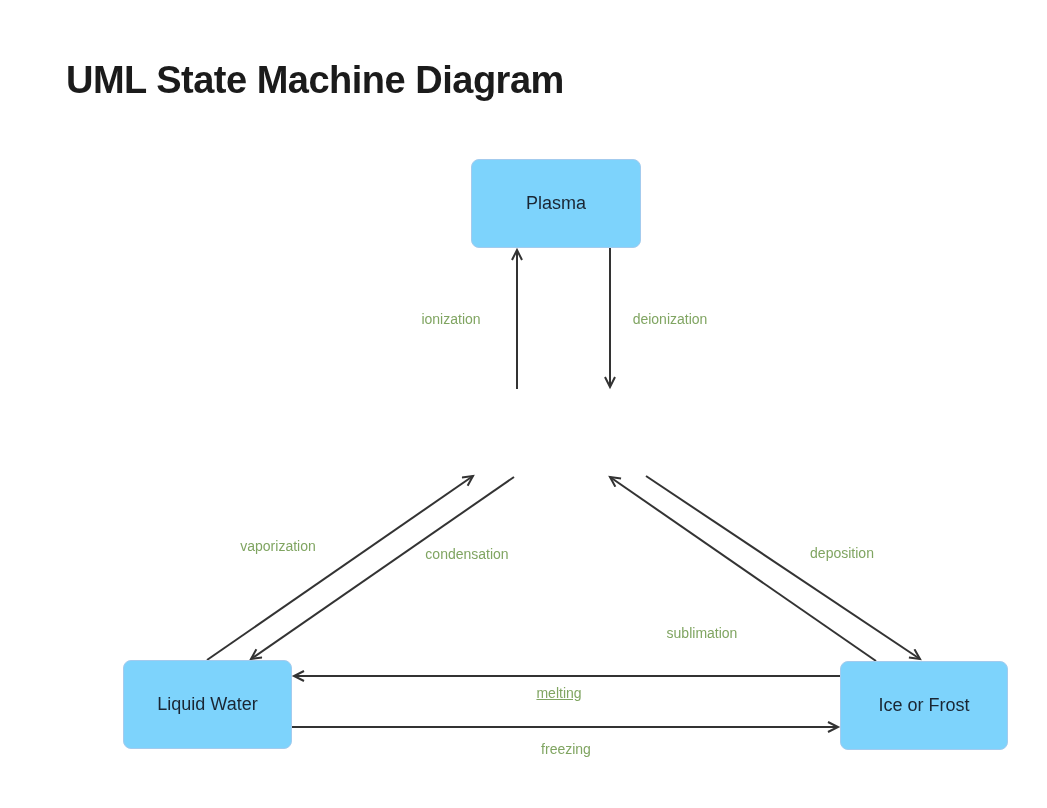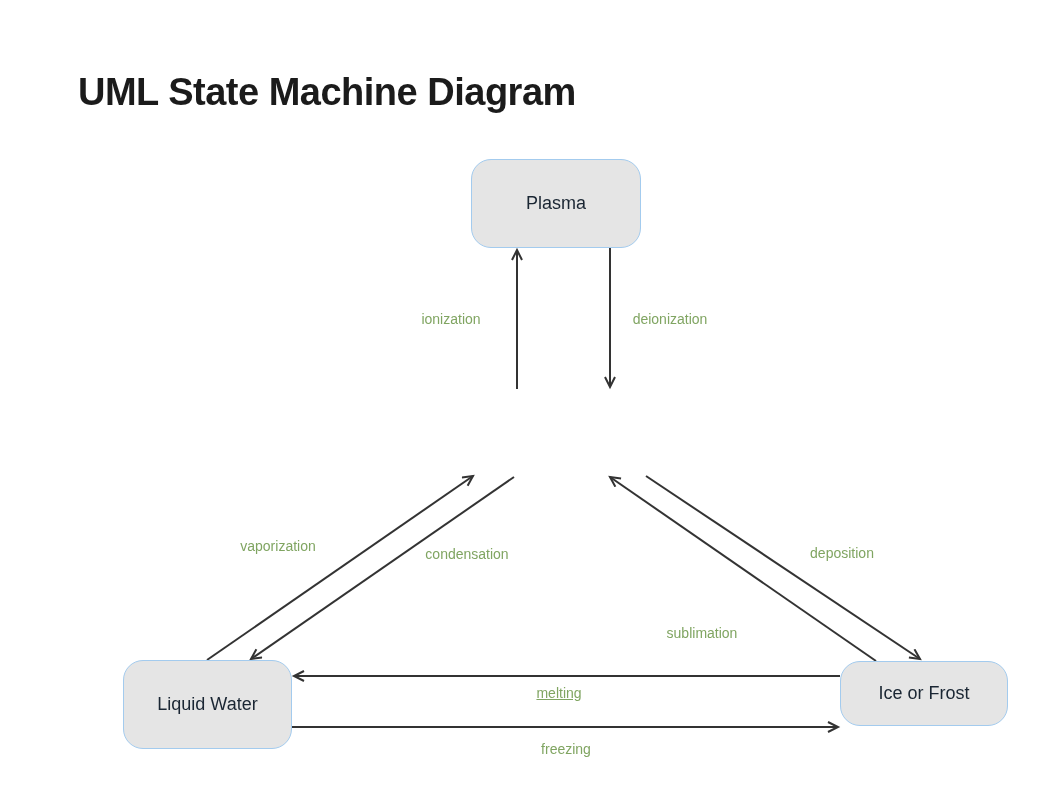--- a/index.html
+++ b/index.html
@@ -12,55 +12,55 @@
     position: relative;
     width: 1047px;
     height: 808px;
     background: #ffffff;
     overflow: hidden;
   }
   .page-title {
     position: absolute;
     left: 62px;
     top: 55px;
-    margin: 16px;
+    margin: 4px;
     font-size: 38px;
     font-weight: bold;
     font-stretch: condensed;
     letter-spacing: -0.5px;
     color: #1b1b1b;
     white-space: nowrap;
   }
   .arrows-layer {
     position: absolute;
     left: 0;
     top: 0;
     width: 1047px;
     height: 808px;
   }
   .state {
     position: absolute;
-    background: #e5e5e5;
+    background: #7dd3fc;
     border: 1px solid #a3cbee;
-    border-radius: 20px;
+    border-radius: 8px;
     display: flex;
     align-items: center;
     justify-content: center;
     box-sizing: border-box;
   }
   .state-label {
     font-size: 18px;
     font-stretch: condensed;
     color: #1a2633;
     white-space: nowrap;
   }
   .state-plasma       { left: 471px; top: 159px; width: 170px; height: 89px; }
   .state-water-vapor  { left: 475px; top: 389px; width: 169px; height: 87px; }
   .state-liquid-water { left: 123px; top: 660px; width: 169px; height: 89px; }
-  .state-ice-or-frost { left: 840px; top: 661px; width: 168px; height: 65px; }
+  .state-ice-or-frost { left: 840px; top: 661px; width: 168px; height: 89px; }
   .edge-label {
     position: absolute;
     transform: translate(-50%, -50%);
     font-size: 14px;
     font-stretch: condensed;
     color: #80a562;
     white-space: nowrap;
   }
   .lbl-ionization   { left: 451px; top: 319px; }
   .lbl-deionization { left: 670px; top: 319px; }

